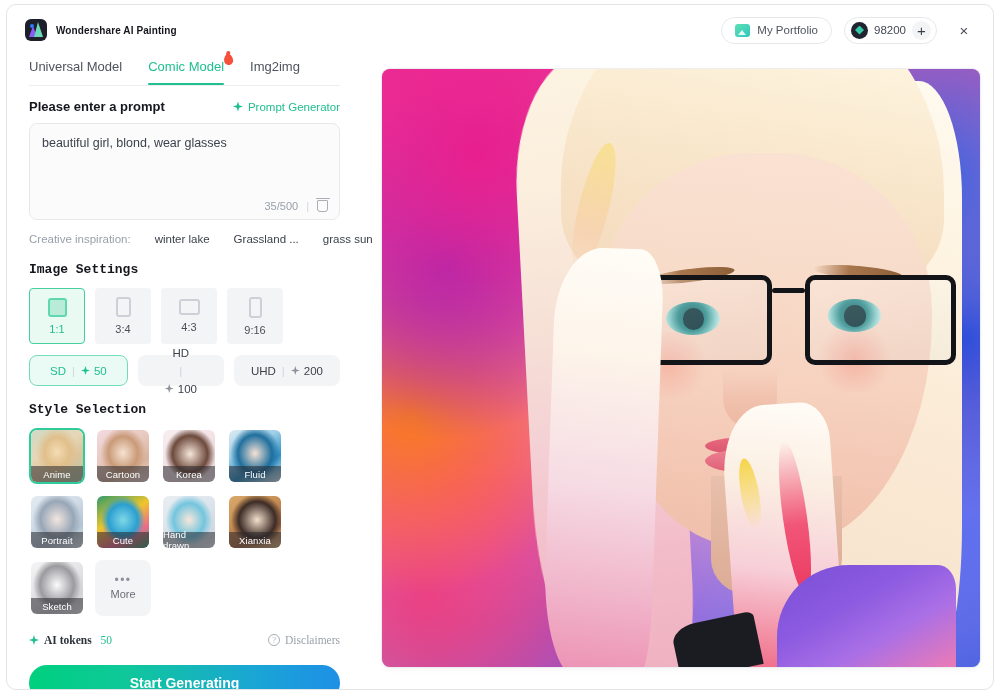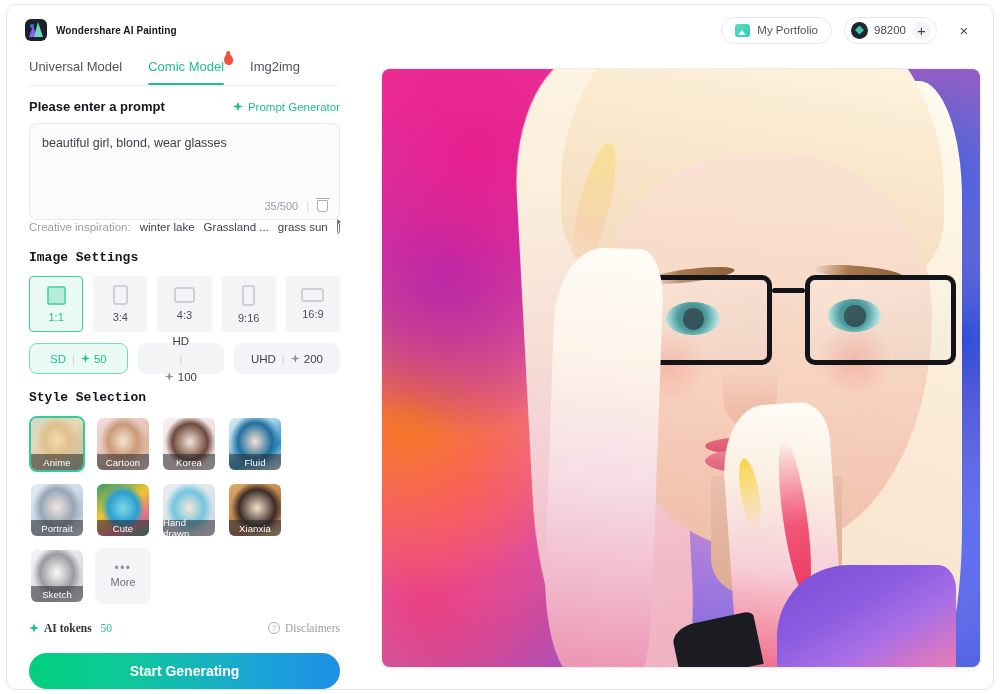--- a/index.html
+++ b/index.html
@@ -158,22 +158,22 @@
   .trash {
     width: 11px; height: 12px; border: 1.3px solid #a9aeb7;
     border-radius: 1px 1px 3px 3px; position: relative; cursor: pointer;
   }
   .trash::before {
     content: ""; position: absolute; left: -2.5px; top: -3.5px;
     width: 14px; height: 1.5px; background: #a9aeb7; border-radius: 1px;
   }
 
   .inspiration {
-    display: flex; align-items: center; gap: 9px;
-    font-size: 11.5px; white-space: nowrap;
+    display: flex; align-items: center; gap: 24px;
+    margin-top: 12px; font-size: 11.5px; white-space: nowrap;
   }
   .insp-label { color: #9aa0aa; }
   .insp-item { color: #3c414b; cursor: pointer; }
   .refresh {
     margin-left: auto; width: 14px; height: 14px; cursor: pointer;
     position: relative;
   }
   .refresh::before {
     content: ""; position: absolute; inset: 0;
     border: 1.5px solid #6d737d; border-radius: 50%;
@@ -487,24 +487,20 @@
         <span class="frame f34"></span>
         <span class="label">3:4</span>
       </div>
       <div class="ratio">
         <span class="frame f43"></span>
         <span class="label">4:3</span>
       </div>
       <div class="ratio">
         <span class="frame f916"></span>
         <span class="label">9:16</span>
-      </div>
-      <div class="ratio">
-        <span class="frame f169"></span>
-        <span class="label">16:9</span>
       </div>
     </div>
 
     <div class="qual-row">
       <div class="qual sel w-sd">
         <span>SD</span>
         <span class="bar">|</span>
         <span class="cost">
           <span class="dia small"></span>
           <span>50</span>

